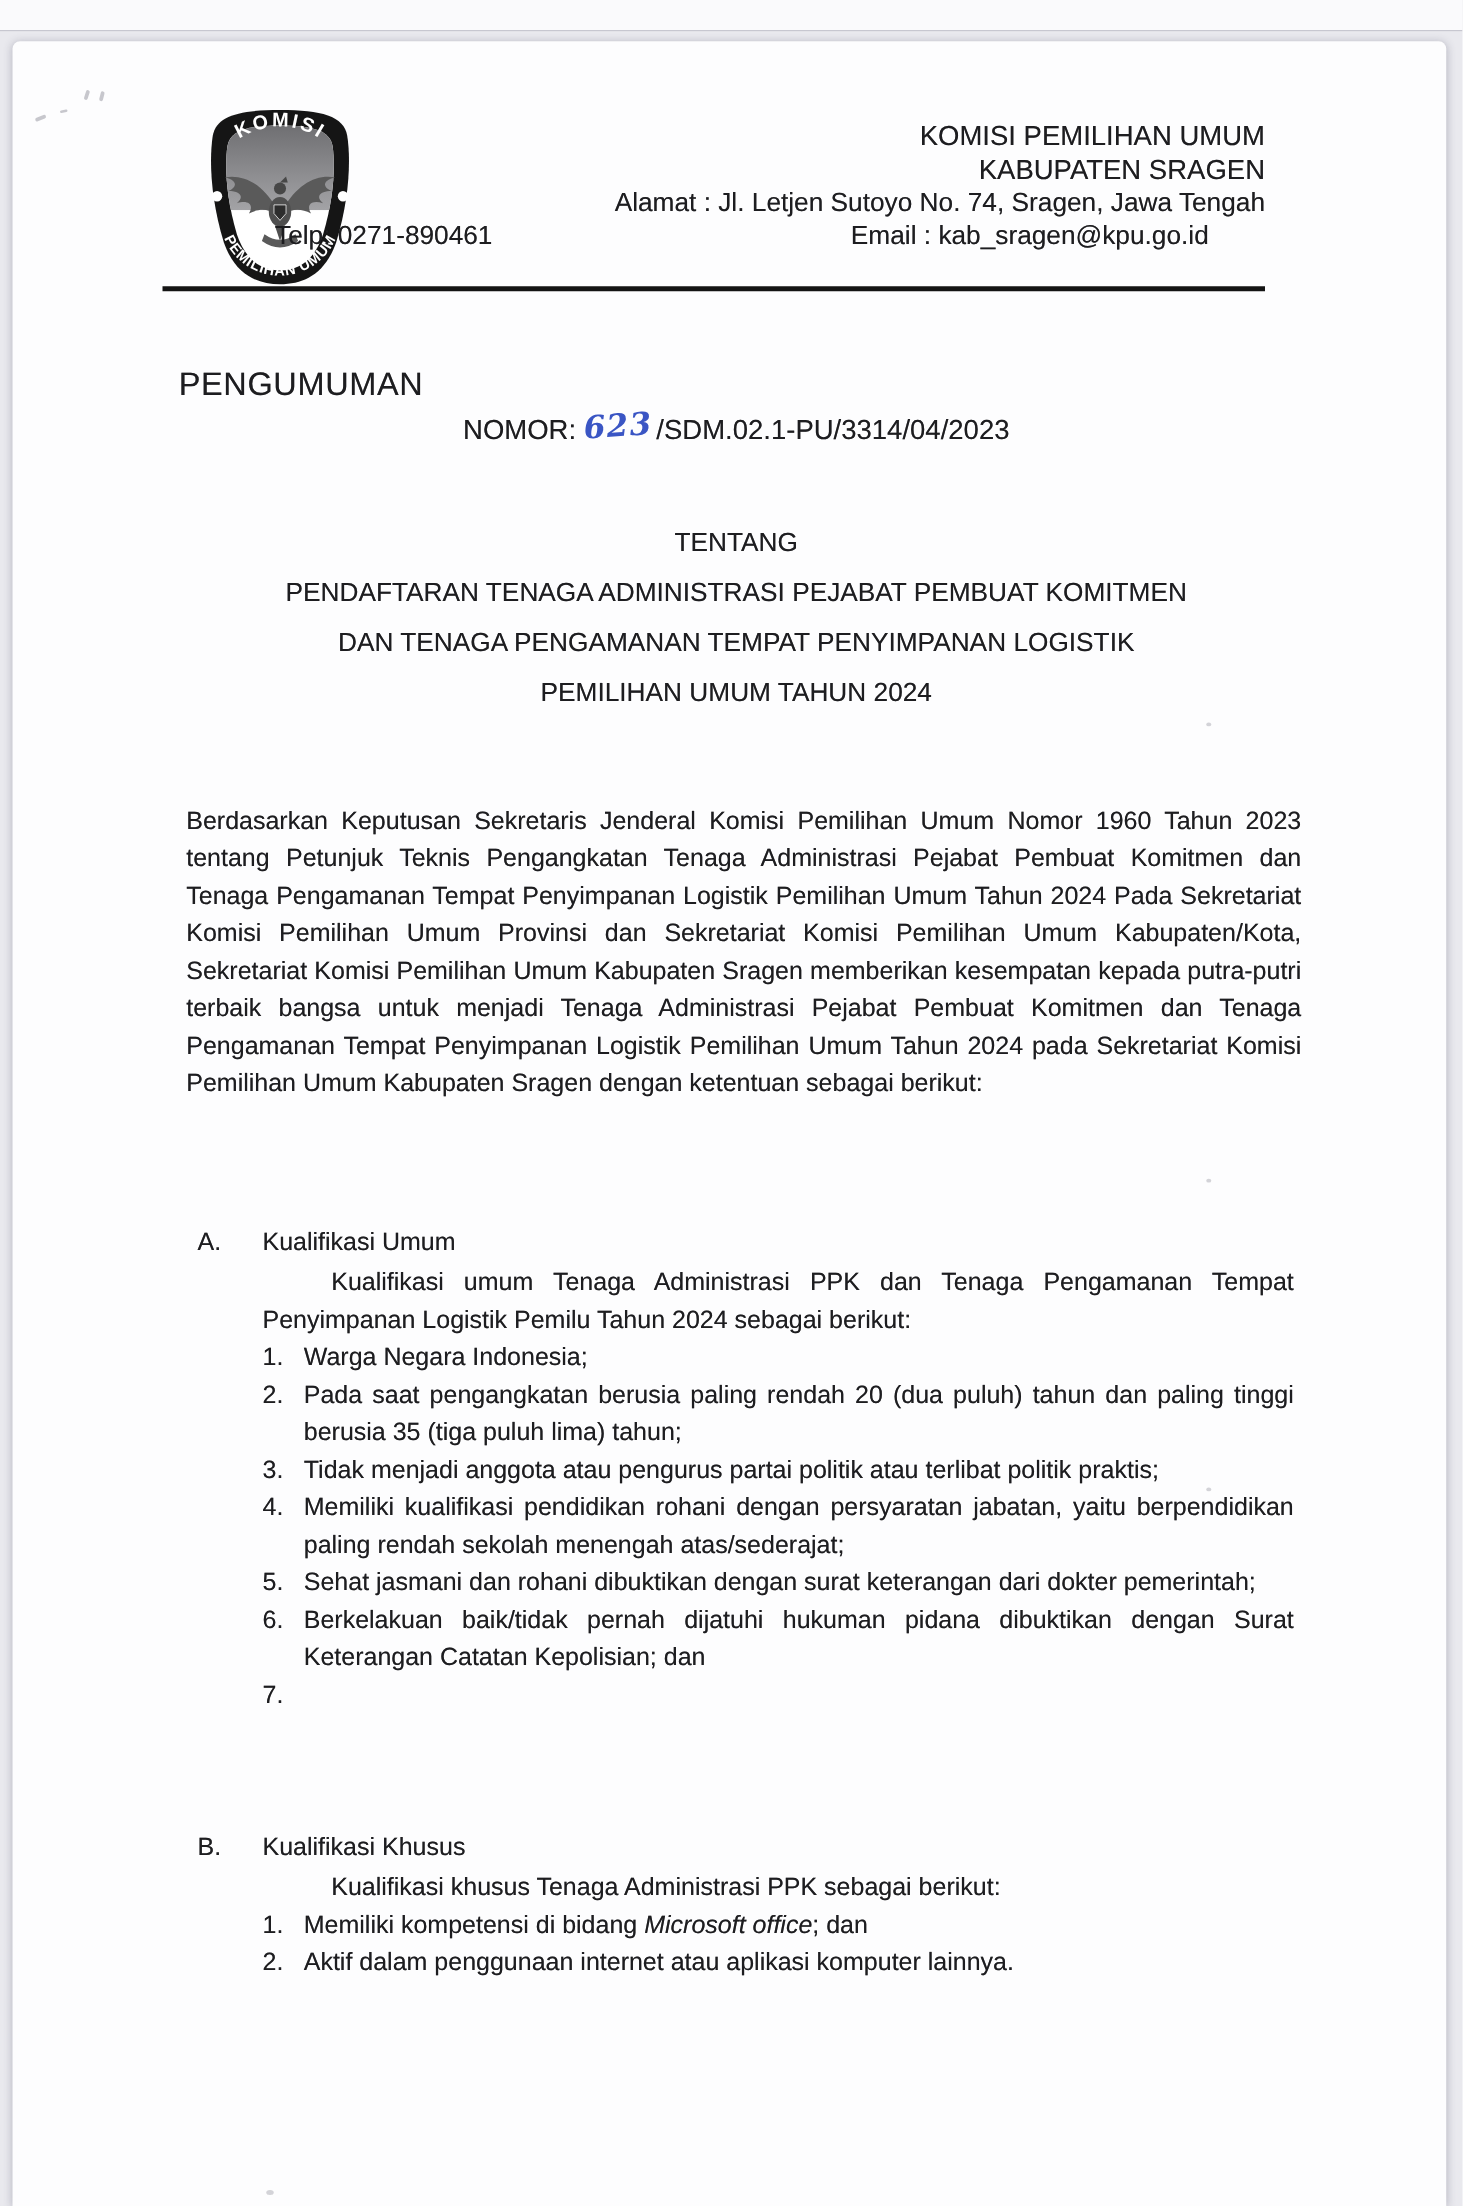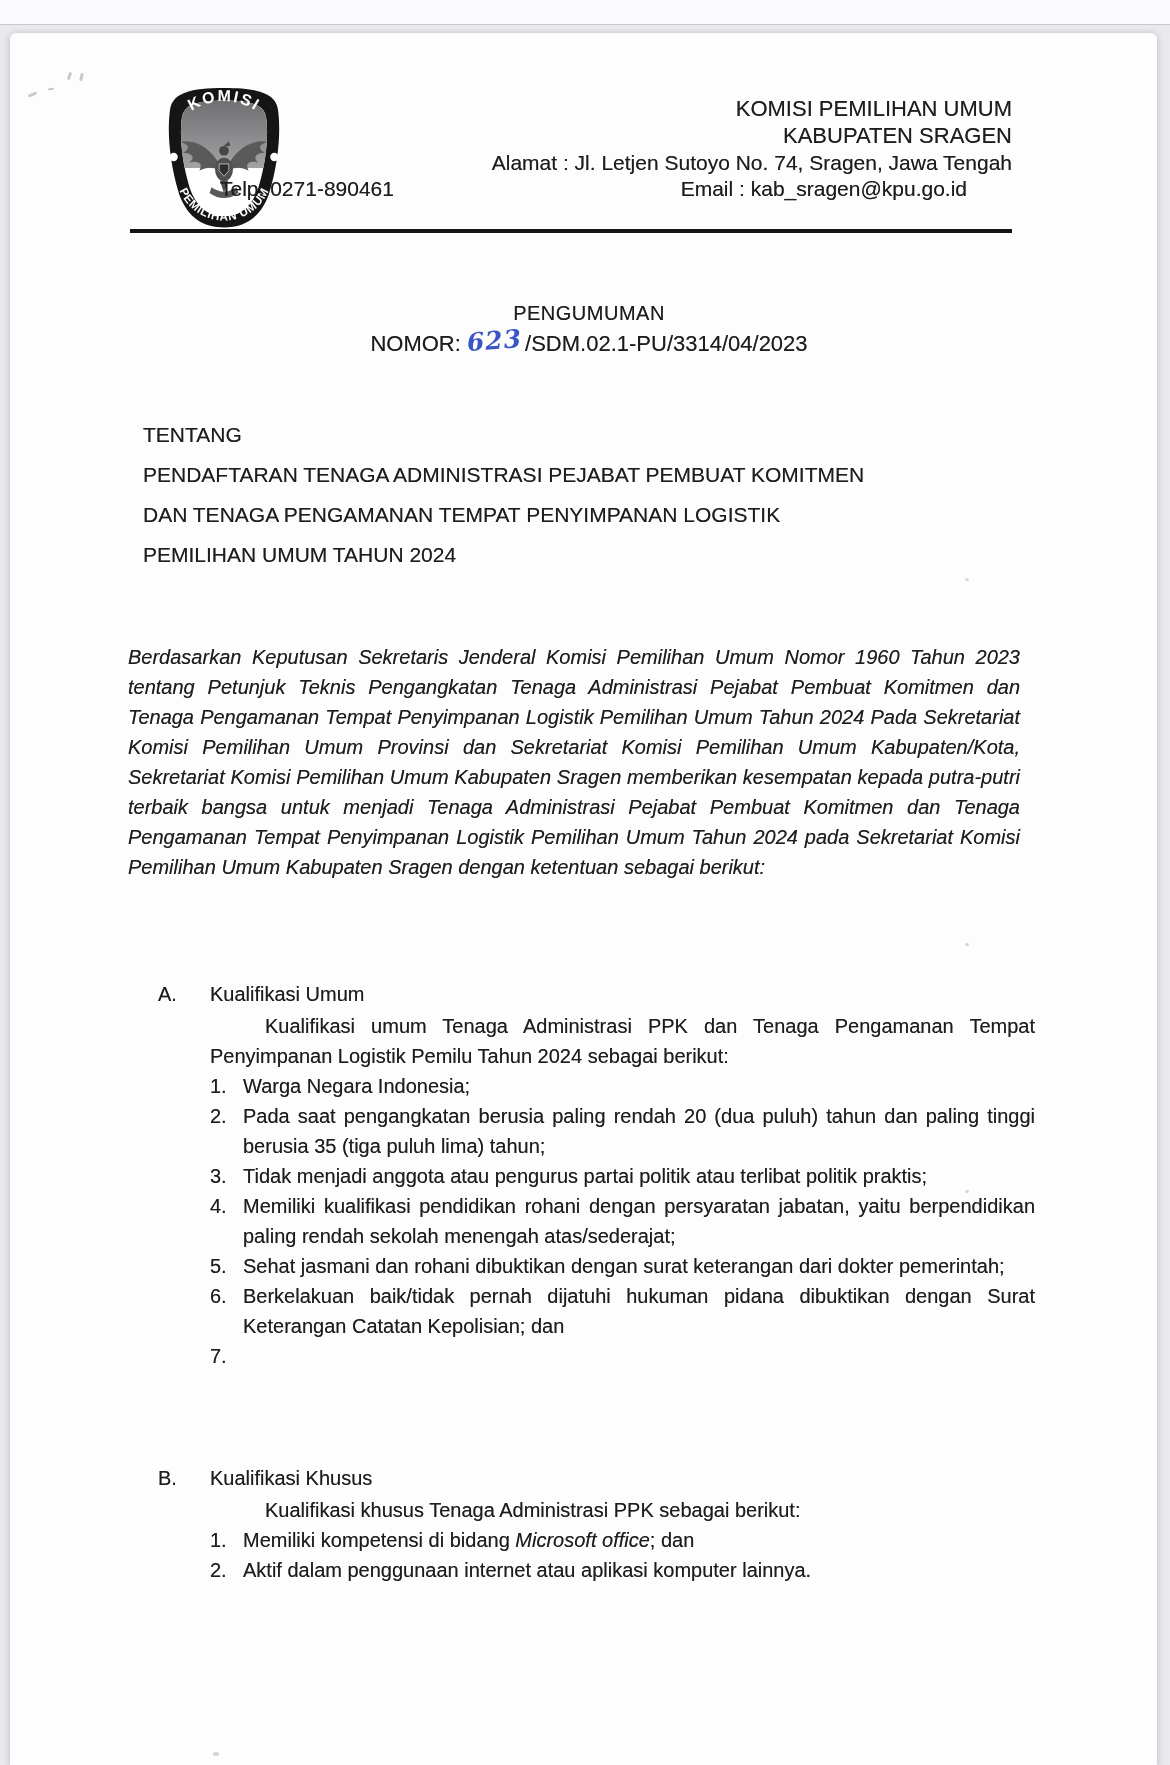--- a/index.html
+++ b/index.html
@@ -15,30 +15,30 @@
     box-shadow:0 1px 7px rgba(60,60,85,.30);
   }
   .txt{text-shadow:0 0 .4px rgba(10,10,10,.55);}
   
   .logo{position:absolute;left:145px;top:50px;width:138px;height:148px;}
   .org-block{position:absolute;left:120px;top:62px;width:882px;text-align:right;line-height:27px;font-size:22px;}
   .org-block .addr{font-size:21px;}
   .contact-row{position:absolute;left:210px;top:144px;width:747px;display:flex;justify-content:space-between;font-size:21px;}
   .header-rule{position:absolute;left:120px;top:196px;width:882px;height:4px;background:#141414;}
   
-  .announce{position:absolute;left:133px;top:269px;width:892px;text-align:center;font-size:20px;letter-spacing:.5px;}
+  .announce{position:absolute;left:133px;top:259px;width:892px;text-align:left;font-size:26px;letter-spacing:.5px;}
   .nomor{position:absolute;left:133px;top:295px;width:892px;text-align:center;font-size:22px;}
   .handwritten{
     color:#3a55c4;font-family:"DejaVu Serif",serif;font-style:italic;font-weight:bold;
     font-size:25px;display:inline-block;transform:rotate(-4deg) translateY(-2px);
     letter-spacing:1px;margin:0 3px 0 6px;text-shadow:none;
   }
-  .subject-block{position:absolute;left:133px;top:382px;width:892px;text-align:left;font-size:21px;line-height:40px;}
+  .subject-block{position:absolute;left:133px;top:382px;width:892px;text-align:center;font-size:21px;line-height:40px;}
   
-  .para{position:absolute;left:118px;top:609px;width:892px;font-size:20px;line-height:30px;text-align:justify;font-style:italic;}
+  .para{position:absolute;left:139px;top:609px;width:892px;font-size:20px;line-height:30px;text-align:justify;}
   .section{position:absolute;left:133px;width:892px;font-size:20px;line-height:30px;}
   .section.sec-a{top:946px;}
   .section.sec-b{top:1430px;}
   .sec-label{position:absolute;left:15px;top:0;}
   .sec-head{position:absolute;left:67px;top:0;}
   .sec-body{padding-top:32px;margin-left:67px;width:825px;}
   .sec-intro{text-indent:55px;text-align:justify;}
   .item{position:relative;padding-left:33px;text-align:justify;}
   .item .num{position:absolute;left:0;top:0;}
   .it{font-style:italic;}

